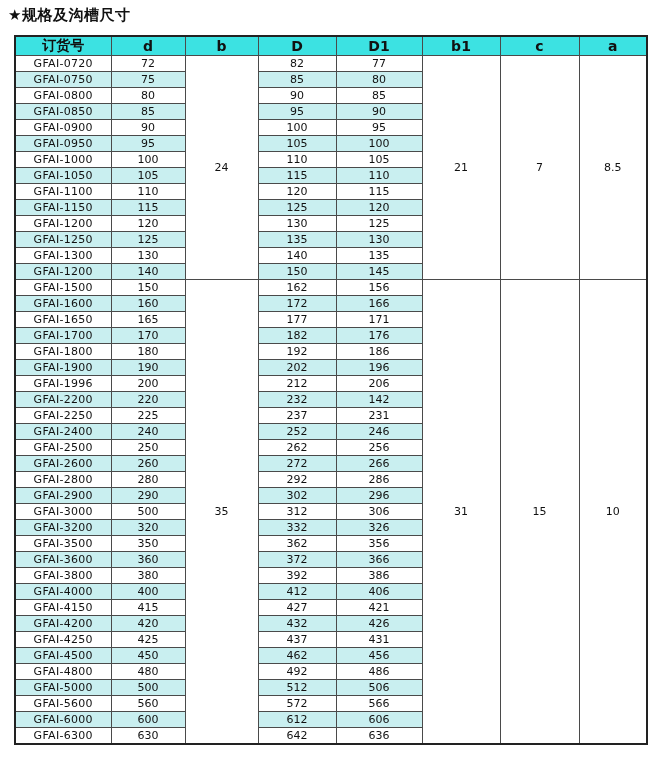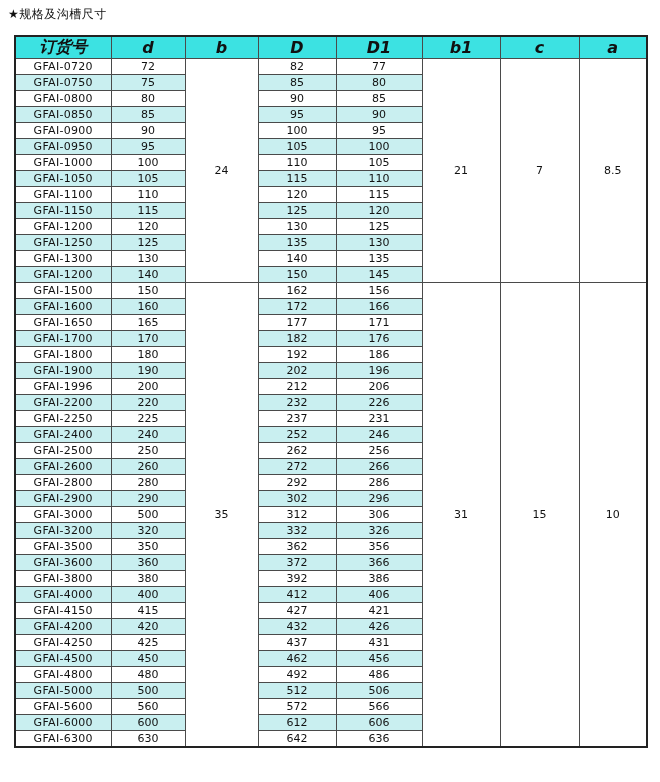--- a/index.html
+++ b/index.html
@@ -20,22 +20,22 @@
     position: relative;
     width: 660px;
     height: 782px;
     background: #ffffff;
     overflow: hidden;
   }
   .title {
     position: absolute;
     left: 8px;
     top: 6px;
-    font-size: 12px;
-    font-weight: normal;
+    font-size: 15px;
+    font-weight: bold;
     letter-spacing: 0.5px;
   }
   table.spec-table {
     position: absolute;
     left: 14px;
     top: 35px;
     border-collapse: collapse;
     table-layout: fixed;
     border: 2px solid var(--outer-border);
   }
@@ -44,23 +44,22 @@
     border: 1px solid var(--border-color);
     text-align: center;
     vertical-align: middle;
     padding: 0;
     overflow: hidden;
     white-space: nowrap;
   }
   table.spec-table th {
     background: var(--header-bg);
     height: 19px;
-    font-size: 16px;
+    font-size: 14px;
     font-weight: bold;
-    font-style: italic;
   }
   table.spec-table td {
     height: 15.3px;
     font-size: 11px;
     line-height: 15px;
     background: #ffffff;
   }
   tr.alt td.data {
     background: var(--row-alt-bg);
   }
@@ -241,21 +240,21 @@
         <tr>
           <td class="data code">GFAI-1996</td>
           <td class="data">200</td>
           <td class="data">212</td>
           <td class="data">206</td>
         </tr>
         <tr class="alt">
           <td class="data code">GFAI-2200</td>
           <td class="data">220</td>
           <td class="data">232</td>
-          <td class="data">226</td>
+          <td class="data">142</td>
         </tr>
         <tr>
           <td class="data code">GFAI-2250</td>
           <td class="data">225</td>
           <td class="data">237</td>
           <td class="data">231</td>
         </tr>
         <tr class="alt">
           <td class="data code">GFAI-2400</td>
           <td class="data">240</td>

